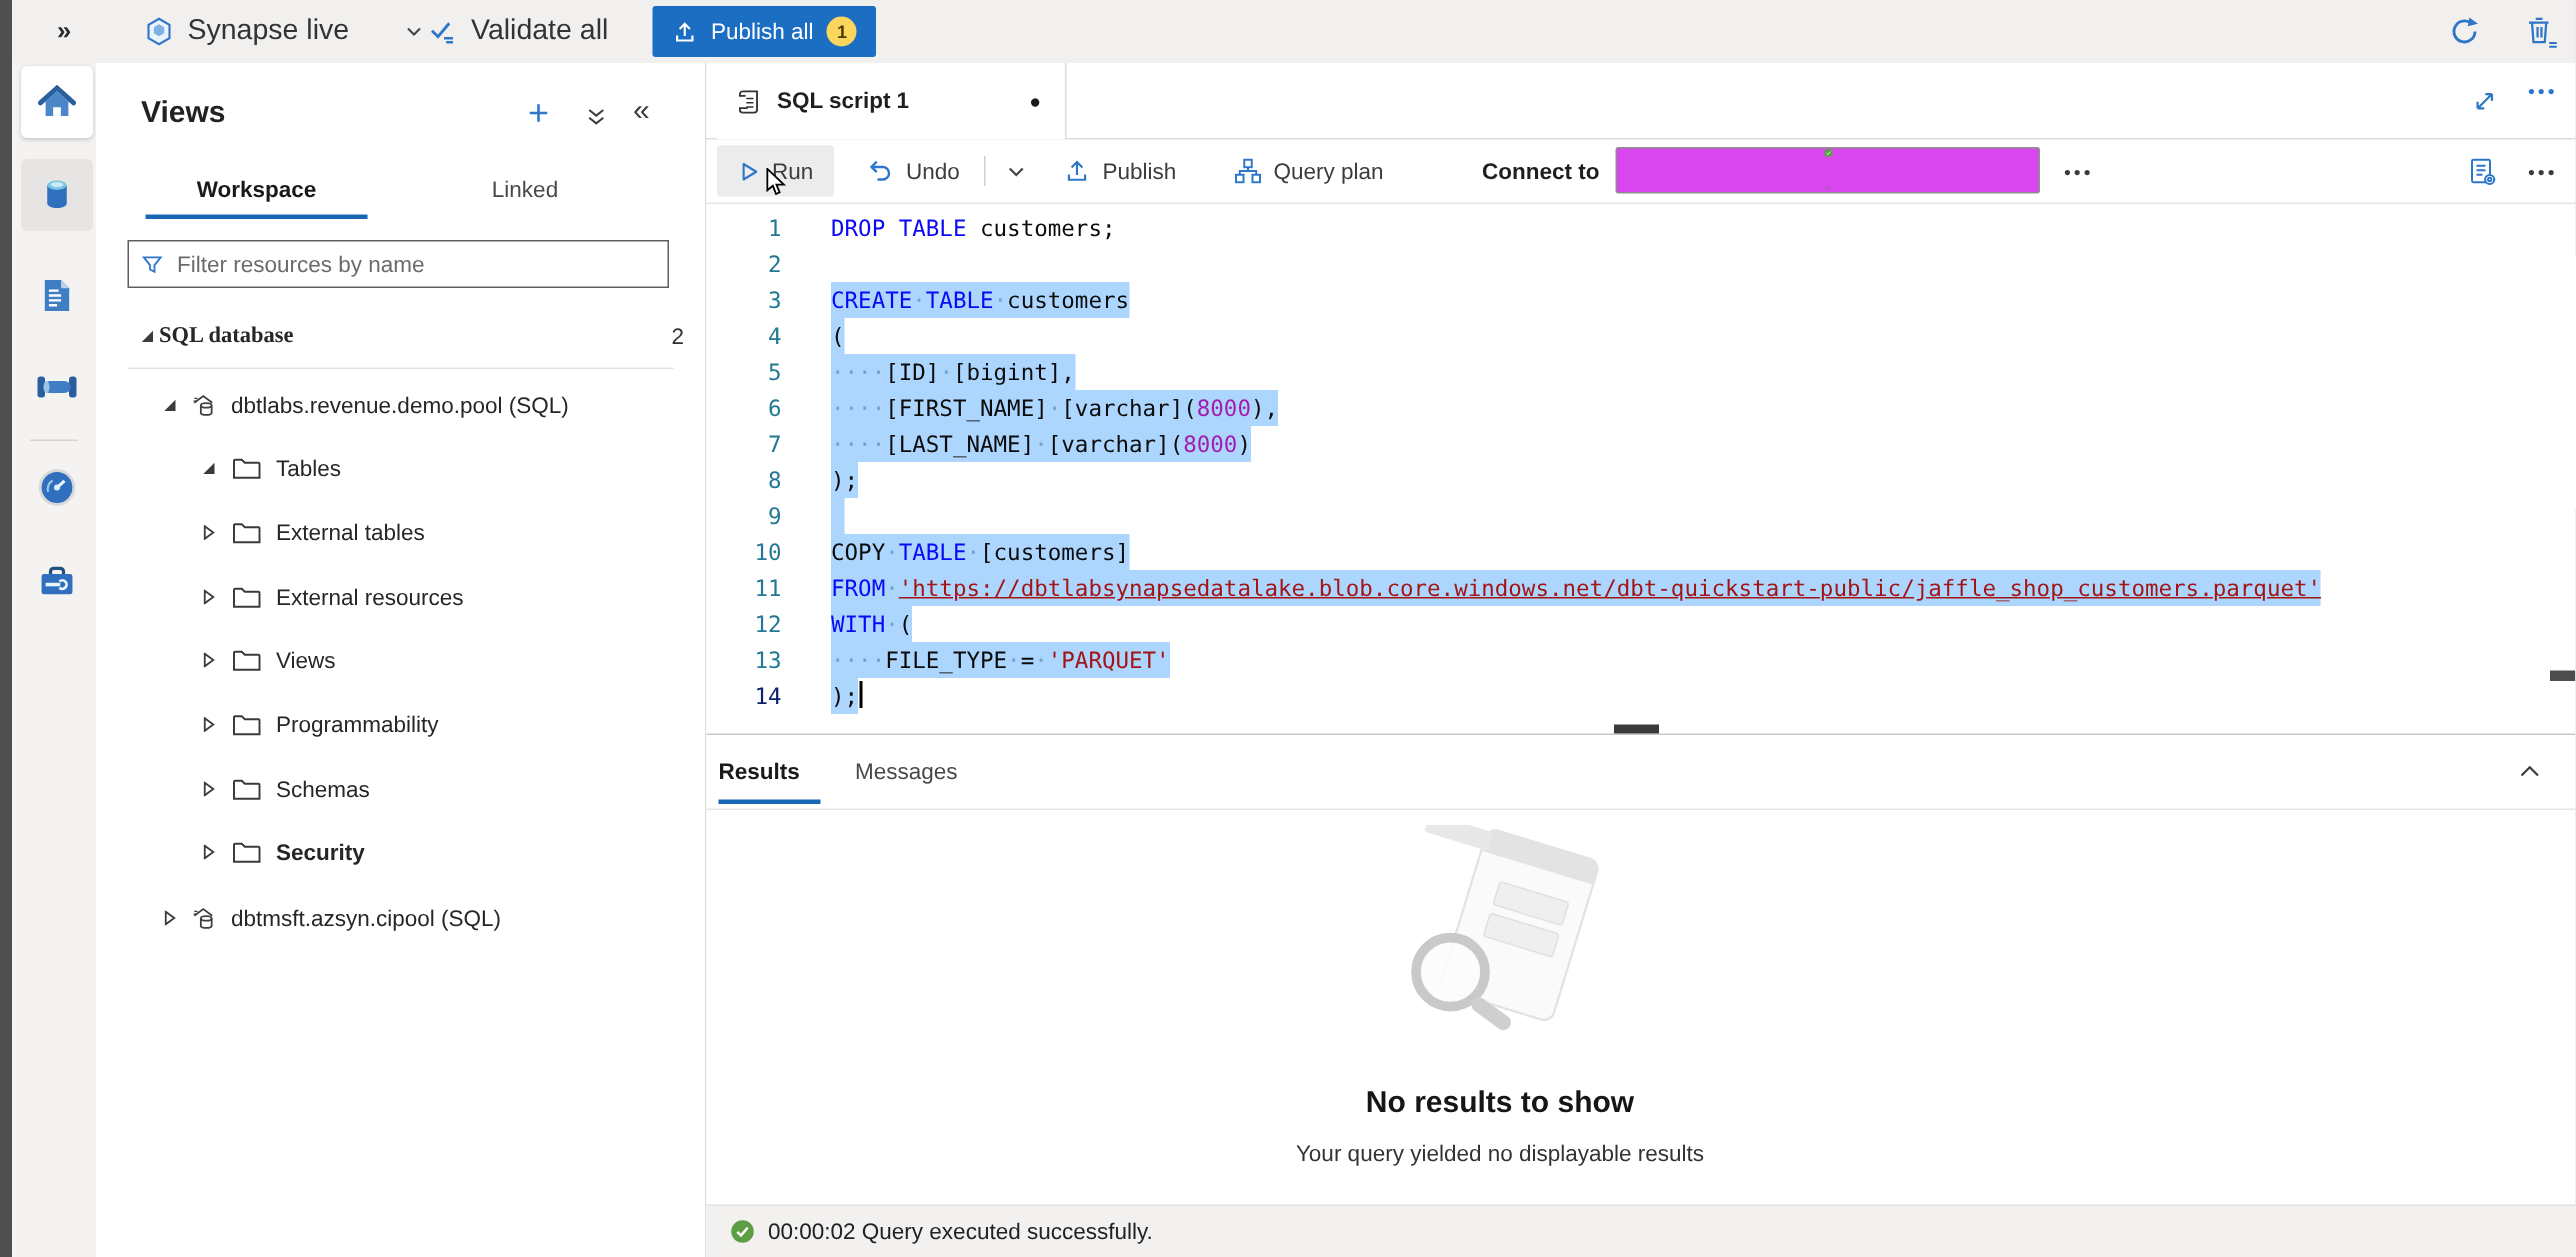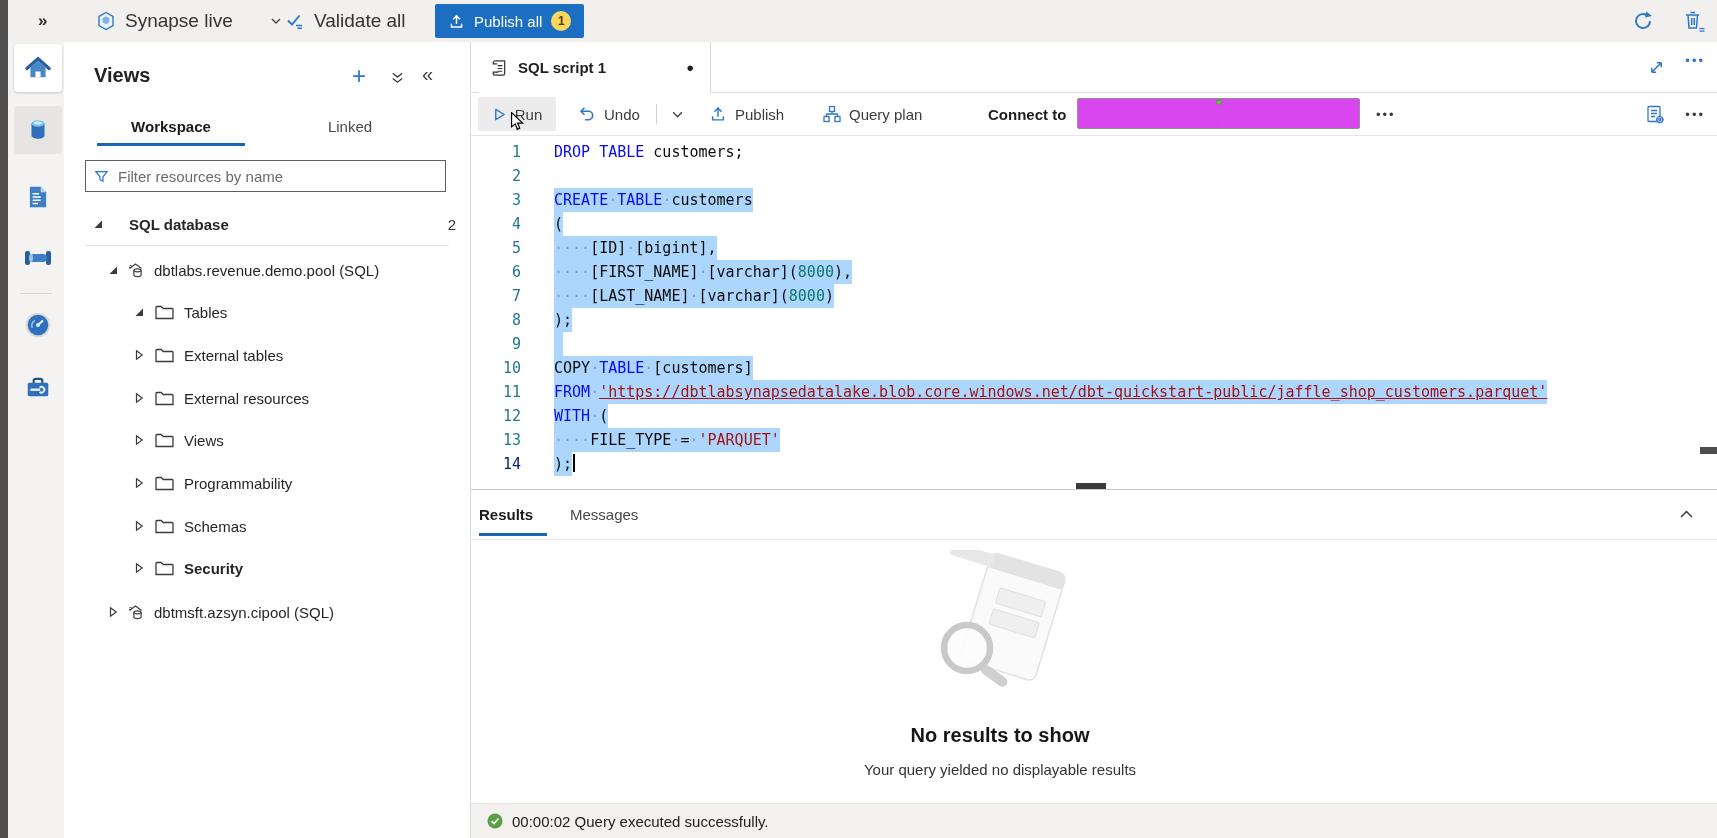--- a/index.html
+++ b/index.html
@@ -87,21 +87,21 @@
   #editor{position:absolute;left:0;top:94px;width:1246px;height:354px;overflow:hidden;background:#fff;padding-top:4px;box-sizing:border-box;}
   .code-line{display:flex;height:24px;line-height:24px;
              font-family:"DejaVu Sans Mono",monospace;font-size:15px;white-space:pre;}
   .ln{width:50px;text-align:right;color:#237893;flex:none;}
   .ln.active{color:#0b216f;}
   .lc{padding-left:33px;}
   .kw{color:#0909f5;}
   .pl{color:#0b0b0b;}
   .str{color:#a31515;}
   .link{text-decoration:underline;}
-  .num{color:#0f766e;}
+  .num{color:#a21caf;}
   .ws{color:#74a3c9;}
   .sel{background:#add6ff;display:inline-block;}
   .sel.selempty{width:9px;height:24px;vertical-align:top;}
   .caret-bar{display:inline-block;width:2px;height:18px;background:#000;vertical-align:-3px;margin-left:1px;}
   #hscroll-dash{position:absolute;left:1229px;top:405px;width:17px;height:7px;background:#4d4d4d;cursor:pointer;}
   #pane-divider{position:absolute;left:0;top:447px;width:1246px;height:1px;background:#c9c9c9;}
   #pane-handle{position:absolute;left:605px;top:441px;width:30px;height:6px;background:#3a3a3a;cursor:row-resize;}
   
   #results-head{position:absolute;left:0;top:448px;width:1246px;height:50px;border-bottom:1px solid #e7e7e7;box-sizing:border-box;}
   .rtab{position:absolute;top:0;height:49px;display:flex;align-items:center;font-size:15px;cursor:pointer;}
@@ -253,21 +253,21 @@
         </svg>
       <input type="text" value="" placeholder="Filter resources by name" style="">
     </div>
 
     <div class="trow" style="top:161px;padding-left:28px;font-weight:bold;">
       <span class="caret">
           <svg width="10" height="10" viewBox="0 0 10 10">
             <polygon points="9,1.5 9,9 1.5,9" fill="#3b3b3b"></polygon>
           </svg>
         </span>
-      <span style="margin-left:26px;">SQL database</span>
+      <span style="margin-left:3px;font-family:Liberation Serif, serif;">SQL database</span>
       <span class="tcount" style="font-weight:normal;">2</span>
     </div>
     <div class="tree-divider"></div>
 
     <div class="trow" style="top:207px;padding-left:43px;">
       <span class="caret">
           <svg width="10" height="10" viewBox="0 0 10 10">
             <polygon points="9,1.5 9,9 1.5,9" fill="#3b3b3b"></polygon>
           </svg>
         </span>

